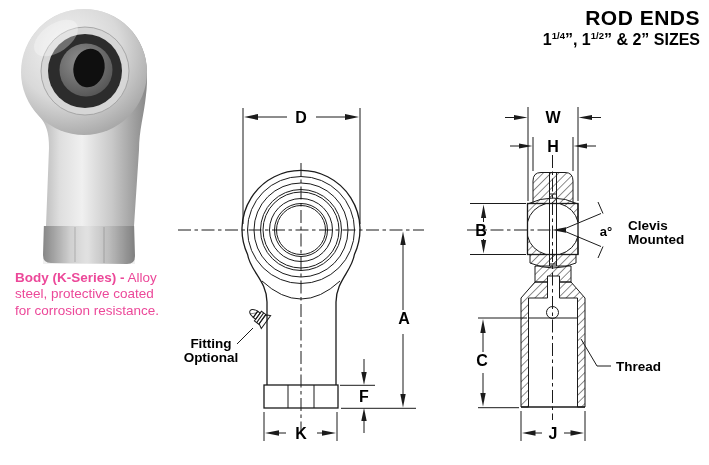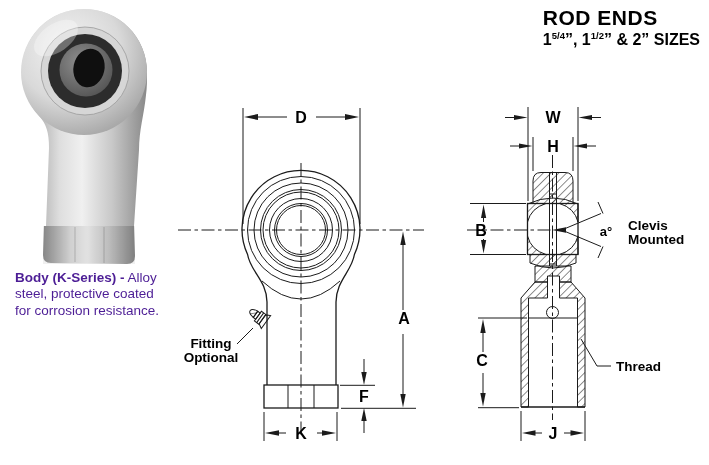--- a/index.html
+++ b/index.html
@@ -1,44 +1,44 @@
 <!DOCTYPE html>
 <html><head>
 <meta charset="utf-8">
 <style>
   html,body{margin:0;padding:0;background:#fff;}
   .page{position:relative;width:709px;height:465px;background:#ffffff;overflow:hidden;
         font-family:"Liberation Sans",sans-serif;}
-  .title-block{position:absolute;top:7px;right:9px;color:#000;}
+  .title-block{position:absolute;top:7px;right:9px;text-align:right;color:#000;}
   .page-title{font-size:21px;font-weight:bold;letter-spacing:.5px;line-height:22px;}
   .page-sizes{font-size:16px;font-weight:bold;margin-top:1px;}
   .page-sizes sup{font-size:9.5px;font-weight:bold;}
   .materials{position:absolute;left:15px;top:270px;width:158px;font-size:13.5px;
-             line-height:16.4px;color:#4c1d95;}
+             line-height:16.4px;color:#ec4899;}
   .materials p{margin:0 0 10px 0;}
   .materials strong{font-weight:bold;}
   svg.drawing{position:absolute;left:0;top:0;}
   .s{stroke:#1b1b1b;stroke-width:1;fill:none;}
   .s13{stroke:#1b1b1b;stroke-width:1.3;fill:none;}
   .cl{stroke:#1b1b1b;stroke-width:1;fill:none;stroke-dasharray:13 3.5 3.5 3.5;}
   .f{fill:#1b1b1b;stroke:none;}
   .hat{fill:url(#hatch);stroke:#1b1b1b;stroke-width:1;}
   .dim{font:bold 16px "Liberation Sans",sans-serif;fill:#000;text-anchor:middle;}
   .note{font:bold 13.5px "Liberation Sans",sans-serif;fill:#000;text-anchor:middle;}
   .noteL{font:bold 13.5px "Liberation Sans",sans-serif;fill:#000;text-anchor:start;}
   .ang{font:bold 13px "Liberation Sans",sans-serif;fill:#000;text-anchor:middle;}
 </style>
 </head>
 <body>
 
 <div class="page">
 
   <div class="title-block">
     <div class="page-title">ROD ENDS</div>
-    <div class="page-sizes"><span>1</span><sup>5/4</sup><span>”, </span><span>1</span><sup>1/2</sup><span>” &amp; 2” SIZES</span></div>
+    <div class="page-sizes"><span>1</span><sup>1/4</sup><span>”, </span><span>1</span><sup>1/2</sup><span>” &amp; 2” SIZES</span></div>
   </div>
 
   <div class="materials">
     <p><strong>Body (K-Series) -</strong><span> Alloy steel, protective coated for corrosion resistance.</span></p>
   </div>
 
   <svg class="drawing" width="709" height="465" viewBox="0 0 709 465">
     <defs>
       <pattern id="hatch" width="5.5" height="5.5" patternUnits="userSpaceOnUse" patternTransform="rotate(45)">
         <line x1="0" y1="0" x2="0" y2="5.5" stroke="#1b1b1b" stroke-width="1"></line>

